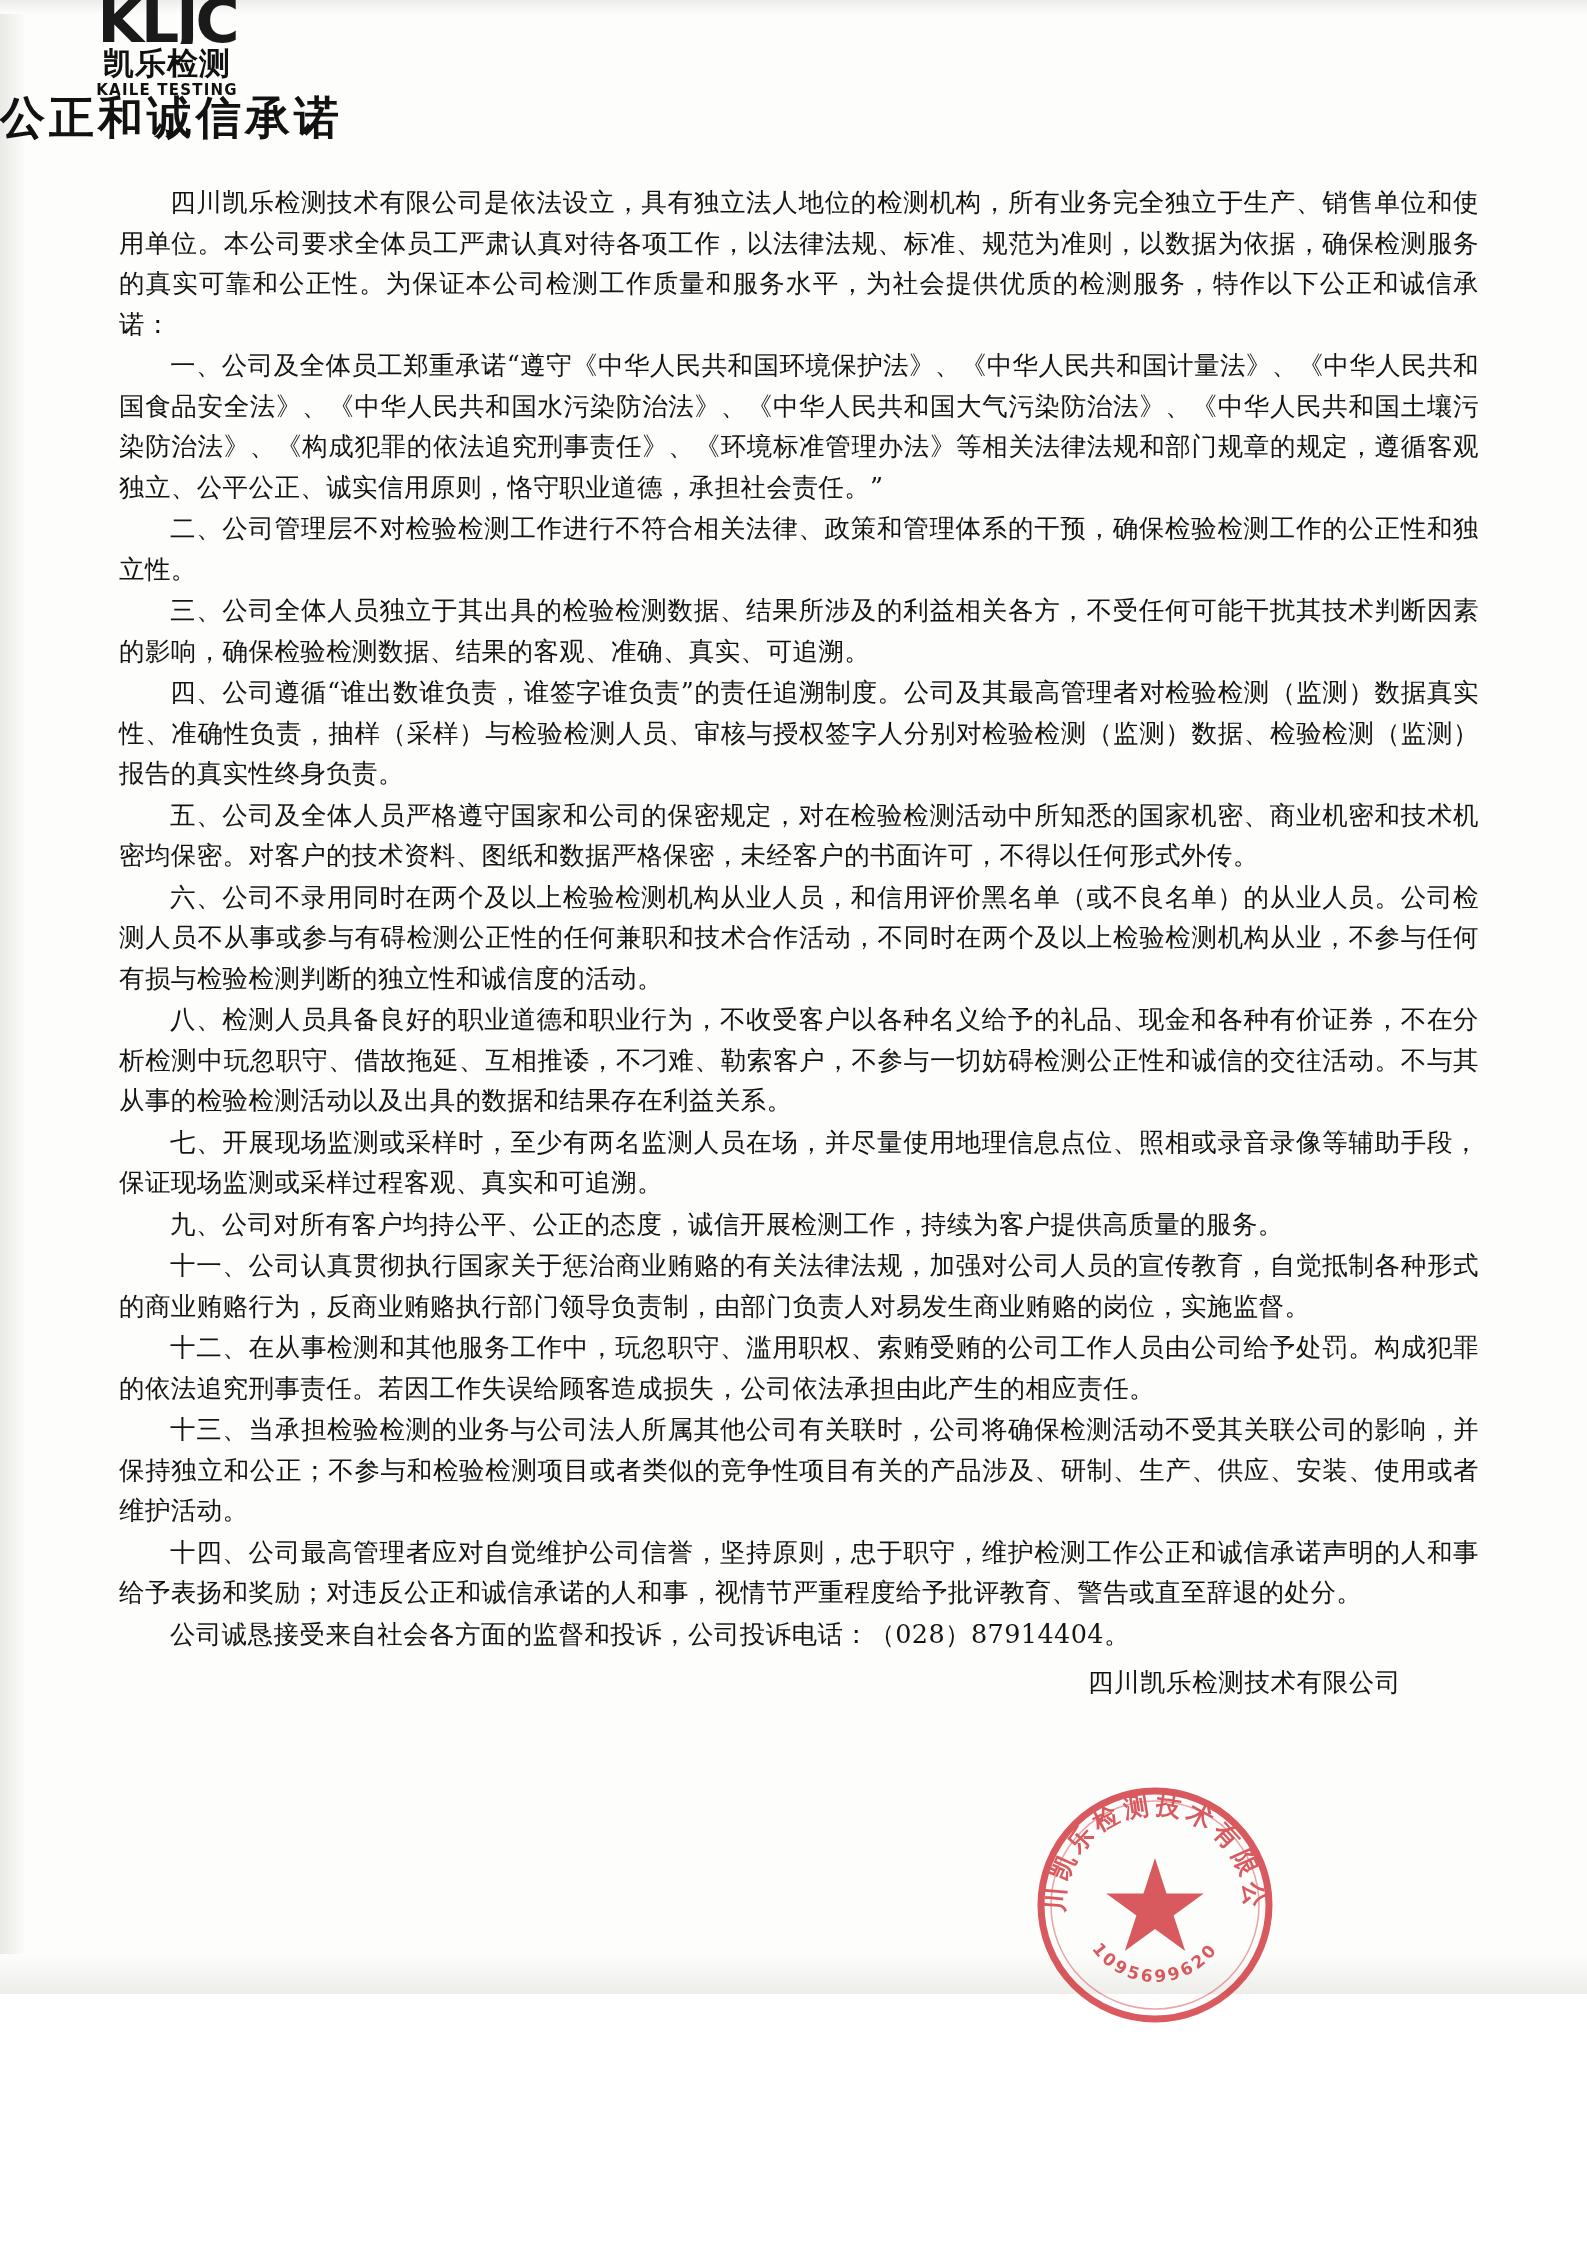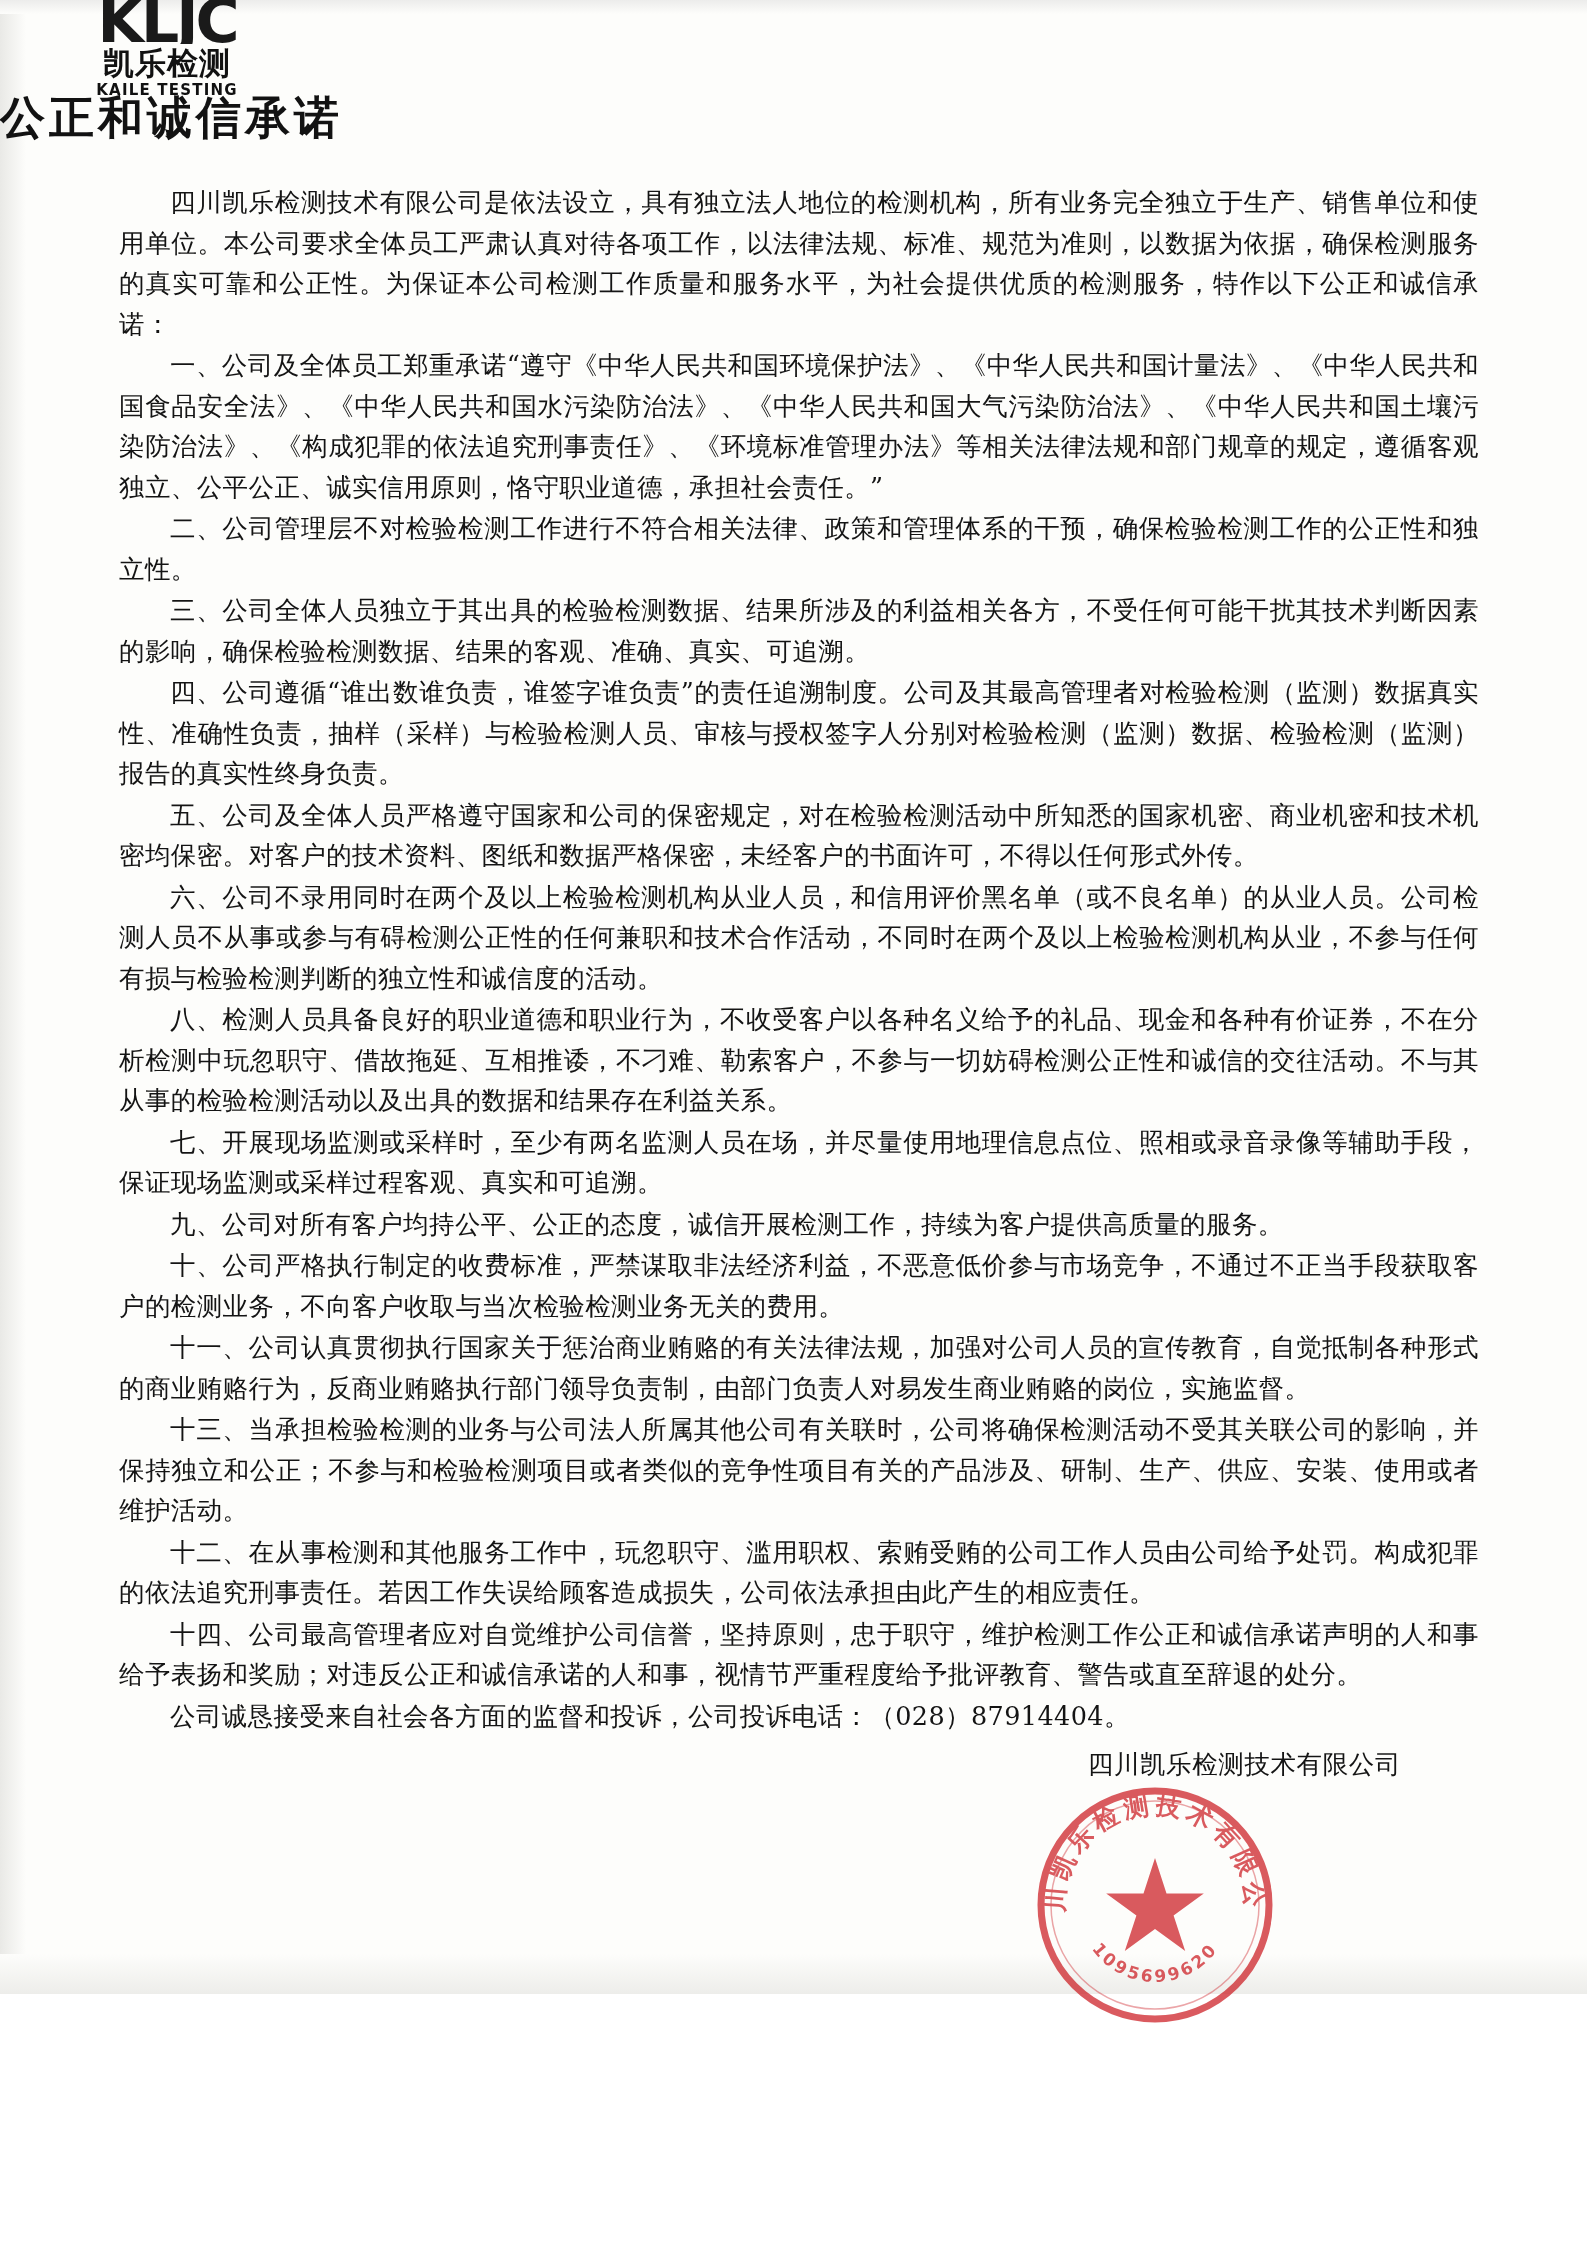--- a/index.html
+++ b/index.html
@@ -157,24 +157,23 @@
     <p class="para">四川凯乐检测技术有限公司是依法设立，具有独立法人地位的检测机构，所有业务完全独立于生产、销售单位和使用单位。本公司要求全体员工严肃认真对待各项工作，以法律法规、标准、规范为准则，以数据为依据，确保检测服务的真实可靠和公正性。为保证本公司检测工作质量和服务水平，为社会提供优质的检测服务，特作以下公正和诚信承诺：</p>
     <p class="para">一、公司及全体员工郑重承诺“遵守《中华人民共和国环境保护法》、《中华人民共和国计量法》、《中华人民共和国食品安全法》、《中华人民共和国水污染防治法》、《中华人民共和国大气污染防治法》、《中华人民共和国土壤污染防治法》、《构成犯罪的依法追究刑事责任》、《环境标准管理办法》等相关法律法规和部门规章的规定，遵循客观独立、公平公正、诚实信用原则，恪守职业道德，承担社会责任。”</p>
     <p class="para">二、公司管理层不对检验检测工作进行不符合相关法律、政策和管理体系的干预，确保检验检测工作的公正性和独立性。</p>
     <p class="para">三、公司全体人员独立于其出具的检验检测数据、结果所涉及的利益相关各方，不受任何可能干扰其技术判断因素的影响，确保检验检测数据、结果的客观、准确、真实、可追溯。</p>
     <p class="para">四、公司遵循“谁出数谁负责，谁签字谁负责”的责任追溯制度。公司及其最高管理者对检验检测（监测）数据真实性、准确性负责，抽样（采样）与检验检测人员、审核与授权签字人分别对检验检测（监测）数据、检验检测（监测）报告的真实性终身负责。</p>
     <p class="para">五、公司及全体人员严格遵守国家和公司的保密规定，对在检验检测活动中所知悉的国家机密、商业机密和技术机密均保密。对客户的技术资料、图纸和数据严格保密，未经客户的书面许可，不得以任何形式外传。</p>
     <p class="para">六、公司不录用同时在两个及以上检验检测机构从业人员，和信用评价黑名单（或不良名单）的从业人员。公司检测人员不从事或参与有碍检测公正性的任何兼职和技术合作活动，不同时在两个及以上检验检测机构从业，不参与任何有损与检验检测判断的独立性和诚信度的活动。</p>
     <p class="para">八、检测人员具备良好的职业道德和职业行为，不收受客户以各种名义给予的礼品、现金和各种有价证券，不在分析检测中玩忽职守、借故拖延、互相推诿，不刁难、勒索客户，不参与一切妨碍检测公正性和诚信的交往活动。不与其从事的检验检测活动以及出具的数据和结果存在利益关系。</p>
     <p class="para">七、开展现场监测或采样时，至少有两名监测人员在场，并尽量使用地理信息点位、照相或录音录像等辅助手段，保证现场监测或采样过程客观、真实和可追溯。</p>
     <p class="para">九、公司对所有客户均持公平、公正的态度，诚信开展检测工作，持续为客户提供高质量的服务。</p>
-    <p class="para">十、公司严格执行制定的收费标准，严禁谋取非法经济利益，不恶意低价参与市场竞争，不通过不正当手段获取客户的检测业务，不向客户收取与当次检验检测业务无关的费用。</p>
     <p class="para">十一、公司认真贯彻执行国家关于惩治商业贿赂的有关法律法规，加强对公司人员的宣传教育，自觉抵制各种形式的商业贿赂行为，反商业贿赂执行部门领导负责制，由部门负责人对易发生商业贿赂的岗位，实施监督。</p>
+    <p class="para">十二、在从事检测和其他服务工作中，玩忽职守、滥用职权、索贿受贿的公司工作人员由公司给予处罚。构成犯罪的依法追究刑事责任。若因工作失误给顾客造成损失，公司依法承担由此产生的相应责任。</p>
     <p class="para">十三、当承担检验检测的业务与公司法人所属其他公司有关联时，公司将确保检测活动不受其关联公司的影响，并保持独立和公正；不参与和检验检测项目或者类似的竞争性项目有关的产品涉及、研制、生产、供应、安装、使用或者维护活动。</p>
-    <p class="para">十二、在从事检测和其他服务工作中，玩忽职守、滥用职权、索贿受贿的公司工作人员由公司给予处罚。构成犯罪的依法追究刑事责任。若因工作失误给顾客造成损失，公司依法承担由此产生的相应责任。</p>
     <p class="para">十四、公司最高管理者应对自觉维护公司信誉，坚持原则，忠于职守，维护检测工作公正和诚信承诺声明的人和事给予表扬和奖励；对违反公正和诚信承诺的人和事，视情节严重程度给予批评教育、警告或直至辞退的处分。</p>
     <p class="para">公司诚恳接受来自社会各方面的监督和投诉，公司投诉电话：（028）87914404。</p>
     <div class="signature">四川凯乐检测技术有限公司</div>
   </div>
 
   <div class="seal">
     <svg width="250" height="250" viewBox="0 0 250 250" aria-hidden="true">
       <defs>
         <path id="sealTopArc" d="M 34 125 A 91 91 0 0 1 216 125"></path>
         <path id="sealBottomArc" d="M 48 125 A 77 77 0 0 0 202 125"></path>

